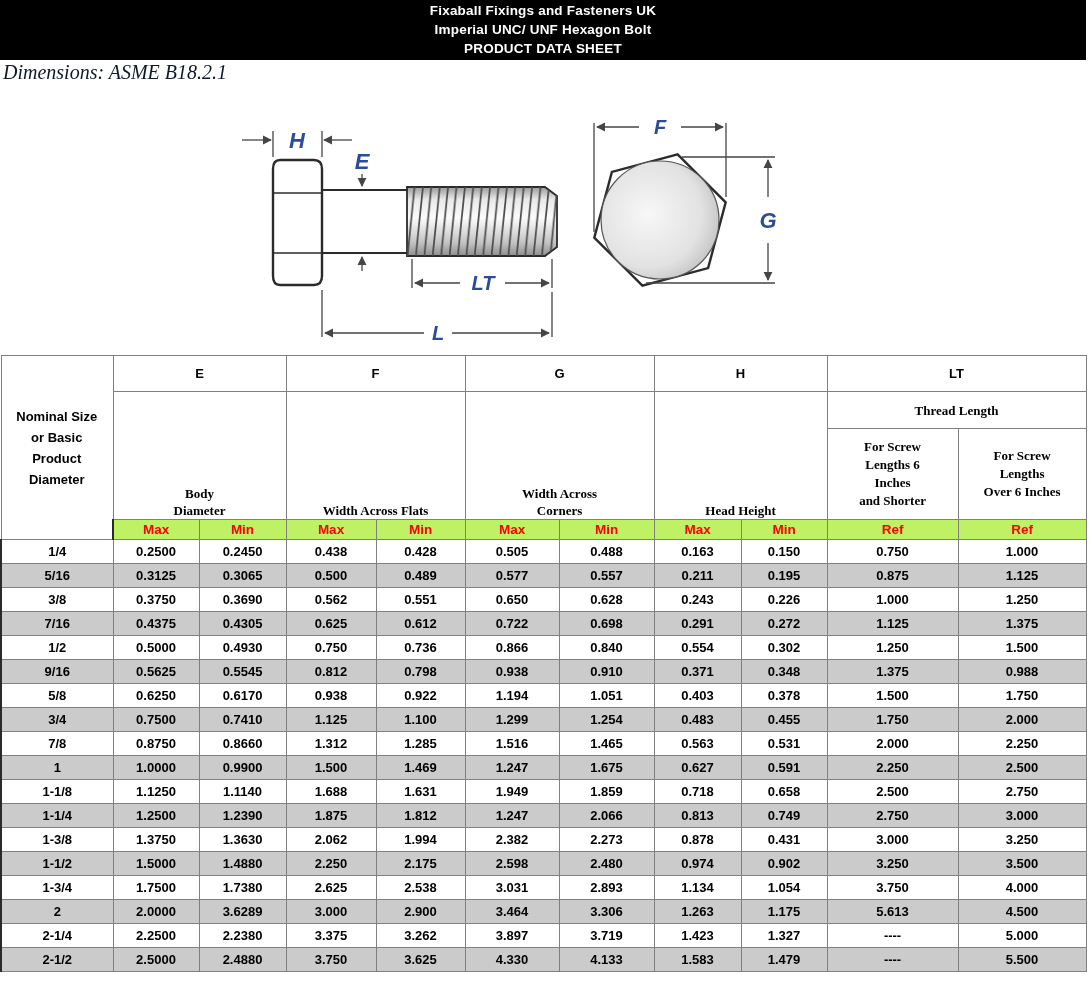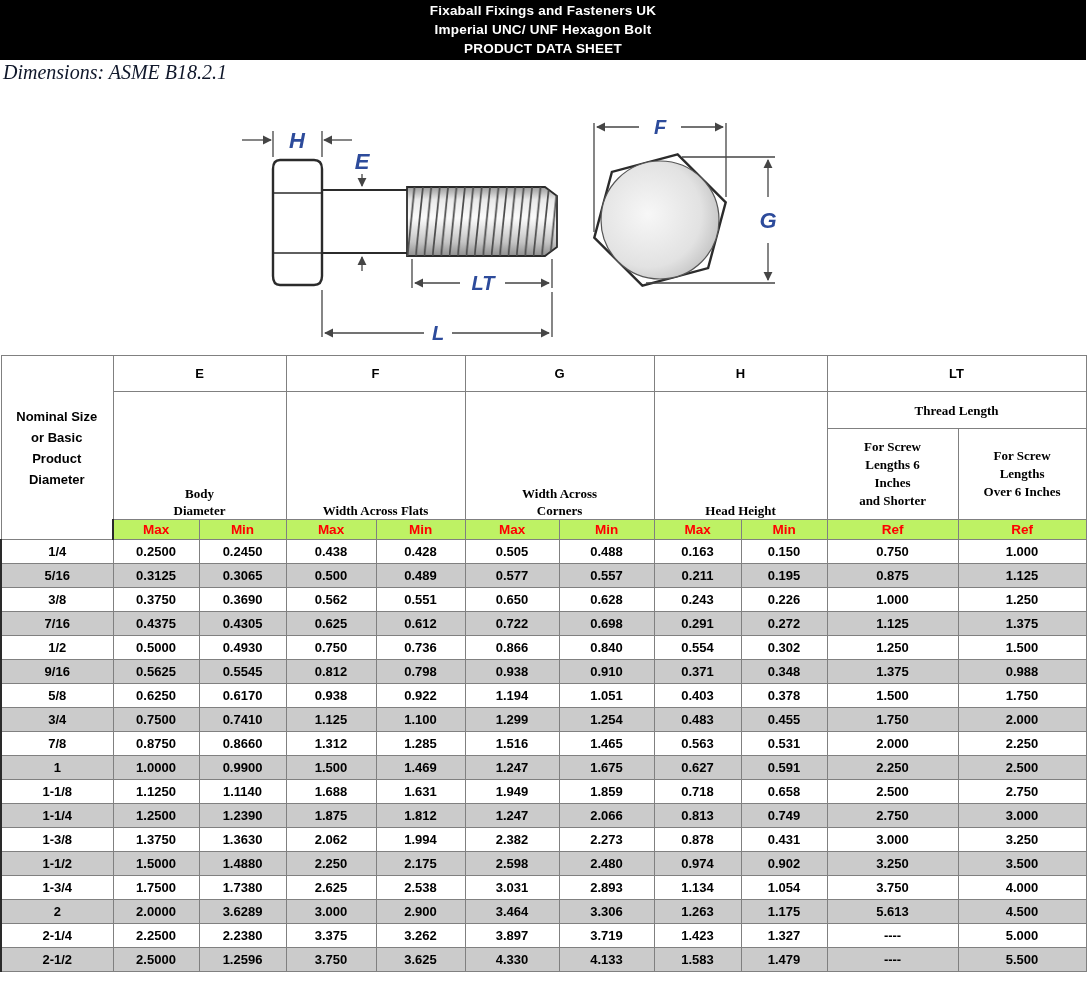--- a/index.html
+++ b/index.html
@@ -415,21 +415,21 @@
         <td>3.897</td>
         <td>3.719</td>
         <td>1.423</td>
         <td>1.327</td>
         <td>----</td>
         <td>5.000</td>
       </tr>
       <tr class="zebra">
         <td class="size">2-1/2</td>
         <td>2.5000</td>
-        <td>1.2596</td>
+        <td>2.4880</td>
         <td>3.750</td>
         <td>3.625</td>
         <td>4.330</td>
         <td>4.133</td>
         <td>1.583</td>
         <td>1.479</td>
         <td>----</td>
         <td>5.500</td>
       </tr>
     </tbody>

